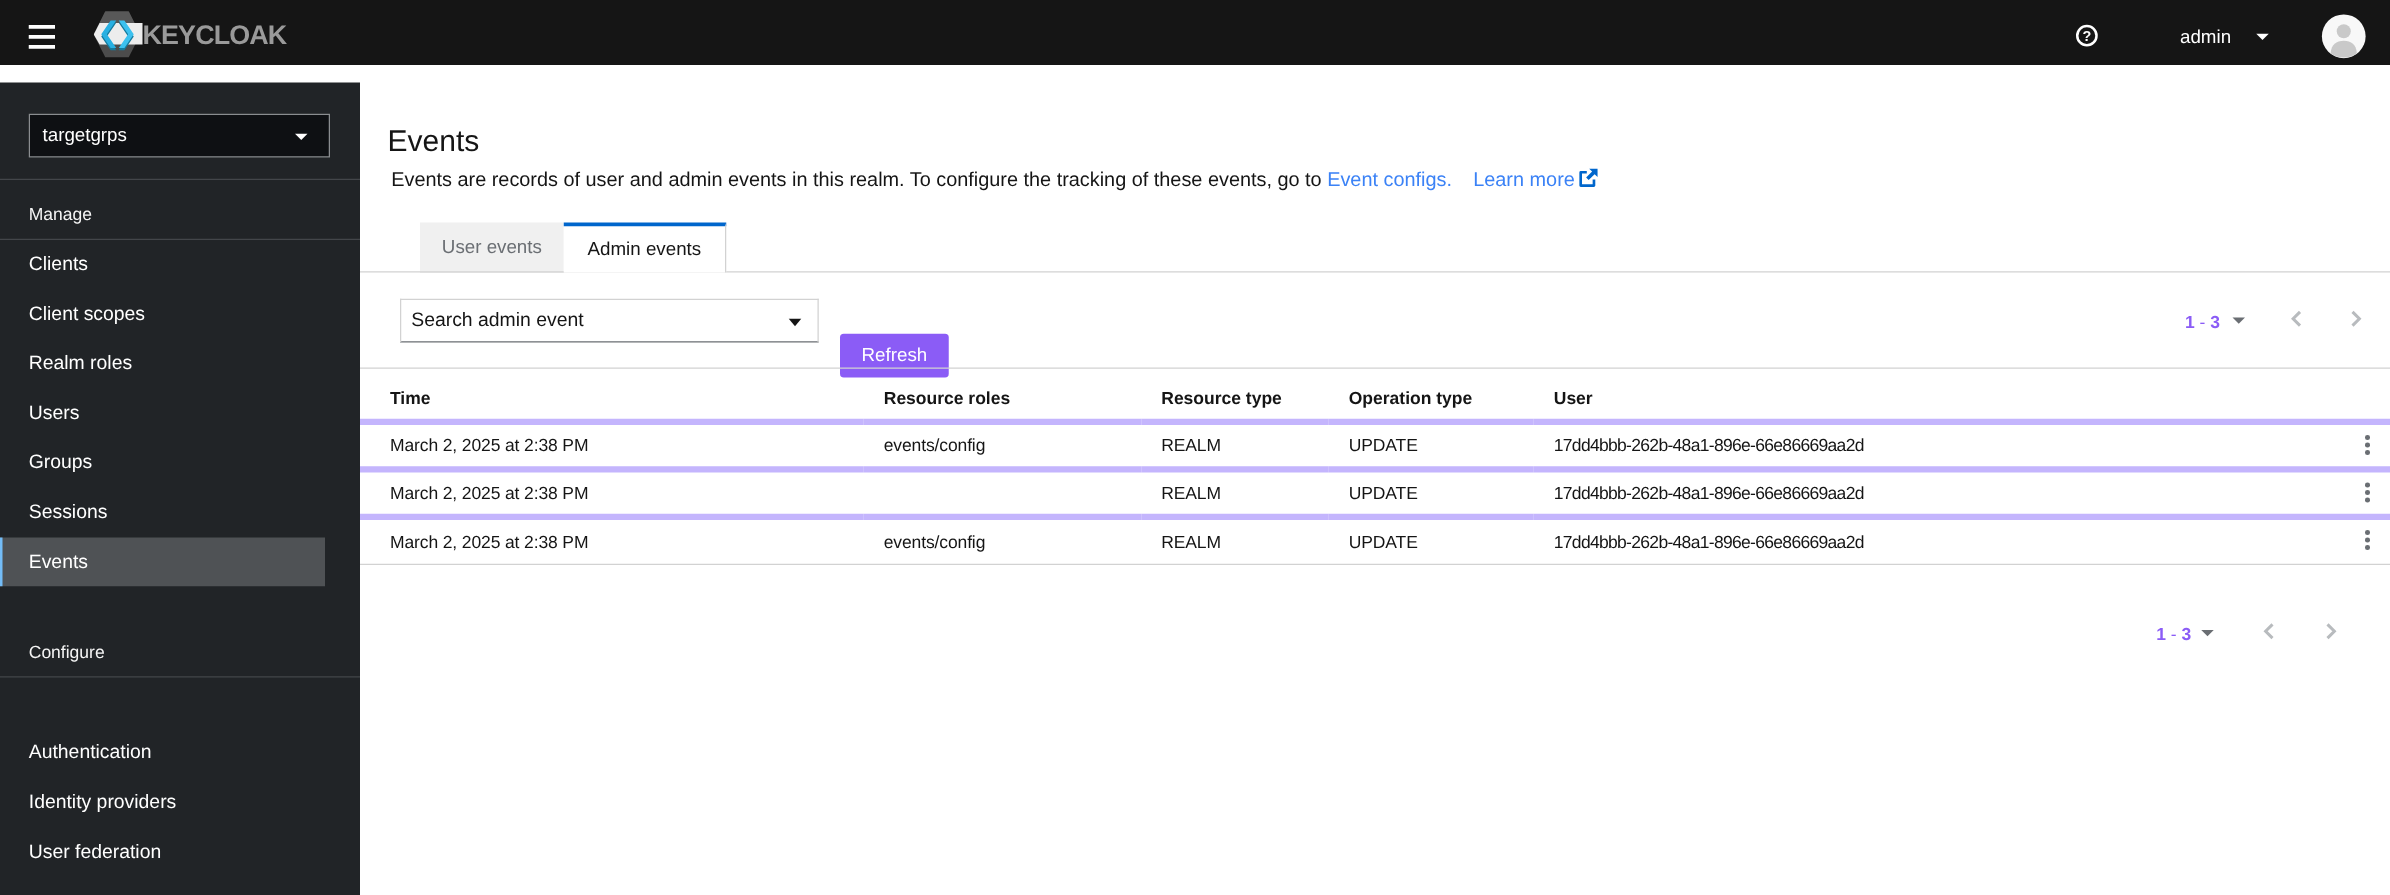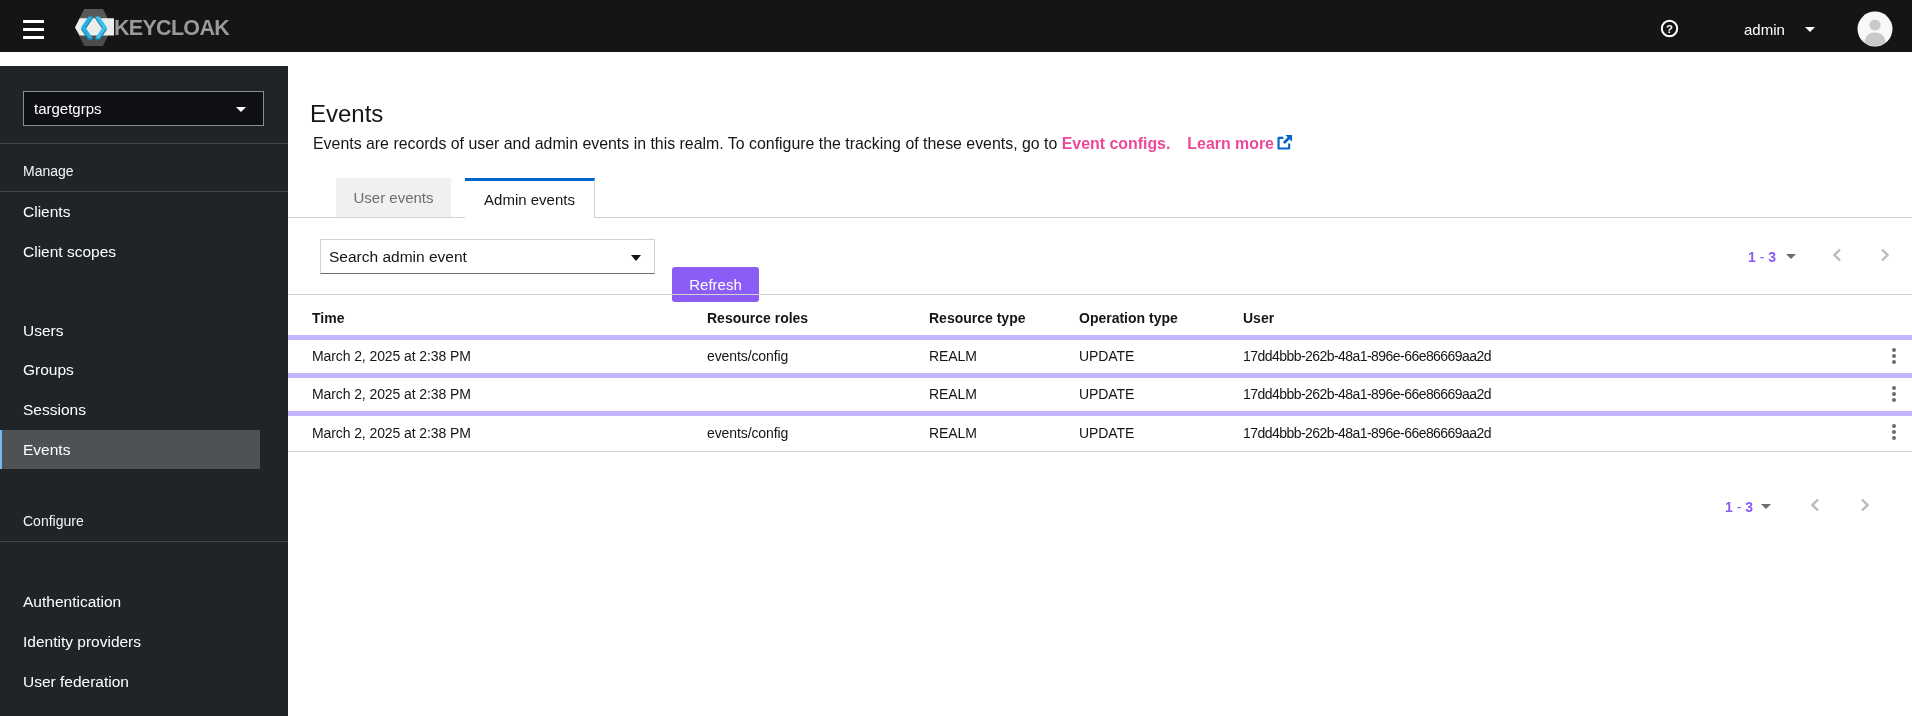--- a/index.html
+++ b/index.html
@@ -27,31 +27,31 @@
 .sdiv { position:absolute; left:0; width:288px; height:1px; background:#43464a; }
 .sectitle { position:absolute; left:23px; font-size:14px; font-weight:400; color:#f5f5f5; }
 .navitem { position:absolute; left:0; width:260px; height:39.6px; line-height:39.6px;
   padding-left:23px; font-size:15.5px; color:#fff; }
 .navitem.cur { background:#4f5255; border-left:2px solid #73bcf7; padding-left:21px; }
 
 
 #main { position:absolute; left:288px; top:67px; width:1624px; height:649px; background:#fff; }
 h1 { position:absolute; left:22px; top:33px; font-size:24px; font-weight:400; color:#151515; }
 #desc { position:absolute; left:25px; top:67px; font-size:15.9px; color:#151515; }
-#desc a { color:#ec4899; text-decoration:none;font-weight:bold; }
+#desc a { color:#3b82f6; text-decoration:none; }
 #lm { margin-left:17px; }
 .extlink { display:inline-block; vertical-align:-2px; margin-left:2px; }
 
 
 #tabs { position:absolute; left:48px; top:111px; height:40px; display:flex; }
 .tab1 { width:115px; height:40px; background:#f0f0f0; border-bottom:1px solid #d2d2d2; color:#6a6e73; font-size:15px;
   display:flex; align-items:center; justify-content:center; }
 .tab2 { width:130px; height:40px; background:#fff; position:relative; z-index:2; border-top:3px solid #0066cc;
   border-right:1px solid #d2d2d2; color:#151515; font-size:15px;
-  display:flex; align-items:center; justify-content:center;margin-left:14px; }
+  display:flex; align-items:center; justify-content:center; }
 
 
 #selbox { position:absolute; left:32px; top:172px; width:335px; height:35px;
   border:1px solid #d2d2d2; border-bottom-color:#6a6e73; background:#fff;
   font-size:15px; color:#151515; line-height:33px; padding-left:8px; }
 #selbox .ct { position:absolute; right:13px; top:15px; width:0; height:0;
   border-left:5px solid transparent; border-right:5px solid transparent; border-top:6px solid #151515; }
 #refresh { position:absolute; left:384px; top:172px; width:87px; height:35px; background:#8b5cf6;
   border-radius:3px; color:#fff; font-size:15px; text-align:center; line-height:35px;margin-top:28px; }
 .pgtext { position:absolute; font-size:14px; color:#8b5cf6; }
@@ -103,20 +103,21 @@
   </svg>
 </div>
 
 <div id="sidebar">
   <div id="realmbox">targetgrps<span class="ct"></span></div>
   <div class="sdiv" style="top:77px"></div>
   <div class="sectitle" style="top:97px">Manage</div>
   <div class="sdiv" style="top:125px"></div>
   <div class="navitem" style="top:126px">Clients</div>
   <div class="navitem" style="top:165.6px">Client scopes</div>
+  <div class="navitem" style="top:205.2px">Realm roles</div>
   <div class="navitem" style="top:244.8px">Users</div>
   <div class="navitem" style="top:284.4px">Groups</div>
   <div class="navitem" style="top:324px">Sessions</div>
   <div class="navitem cur" style="top:363.6px">Events</div>
   <div class="sectitle" style="top:447px">Configure</div>
   <div class="sdiv" style="top:475px"></div>
   <div class="navitem" style="top:516px">Authentication</div>
   <div class="navitem" style="top:556px">Identity providers</div>
   <div class="navitem" style="top:596px">User federation</div>
 </div>

